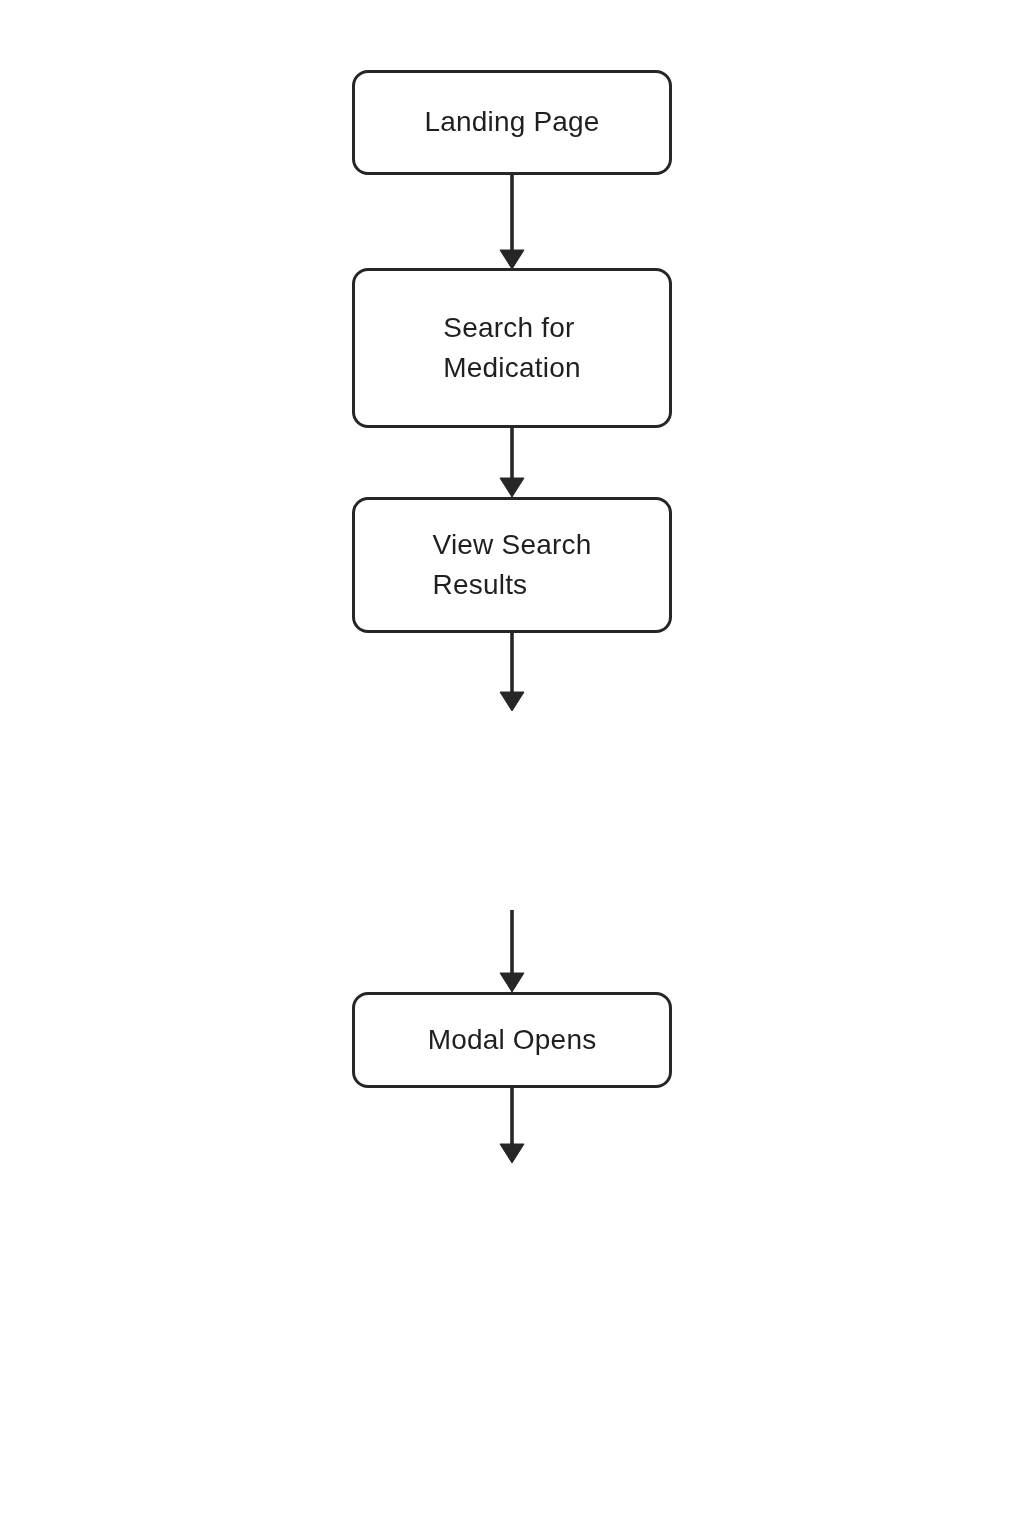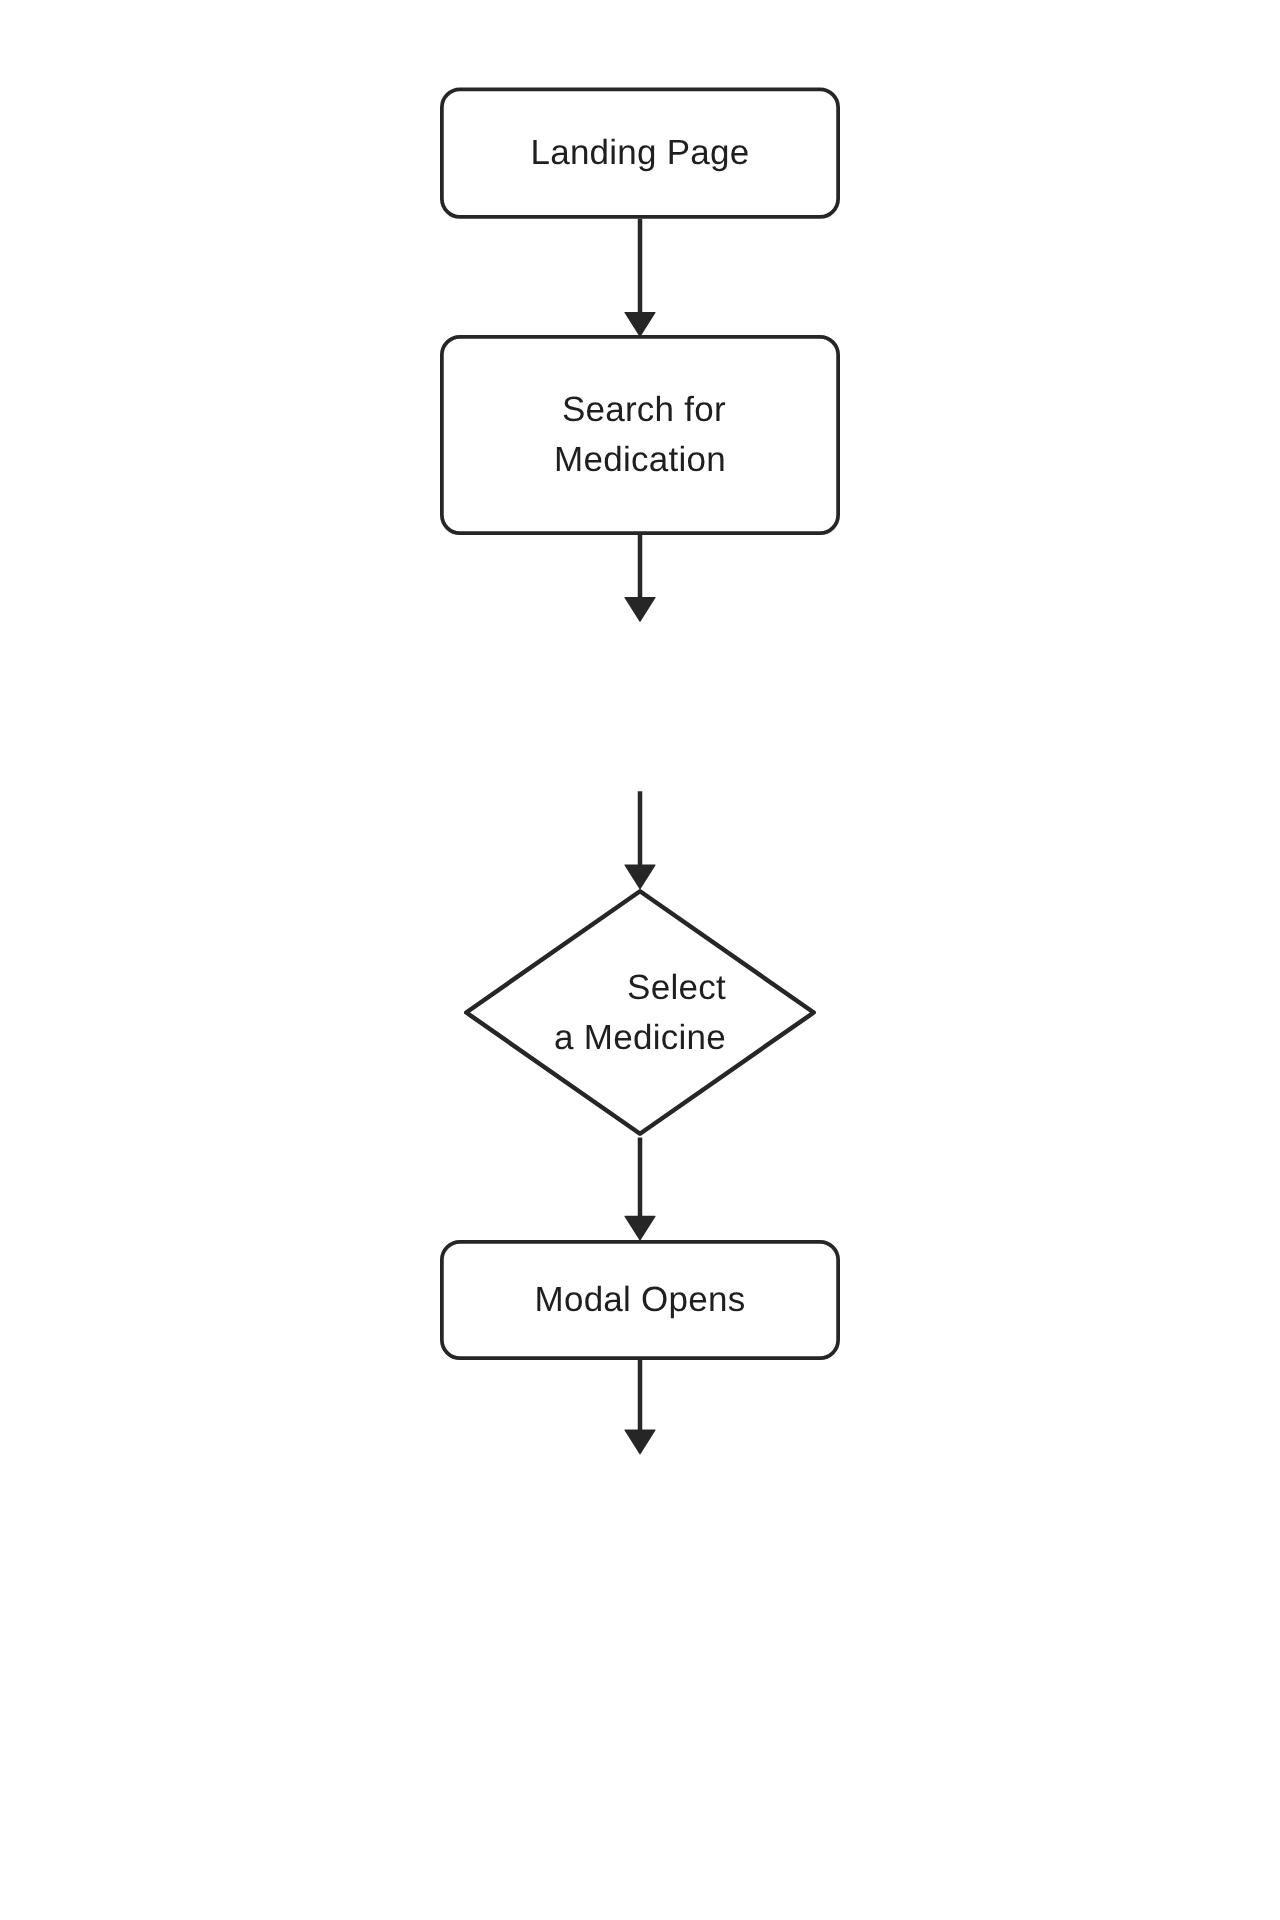--- a/index.html
+++ b/index.html
@@ -62,21 +62,21 @@
     fill: var(--node-fill);
     stroke: var(--stroke);
     stroke-width: 3.6;
     stroke-linejoin: round;
   }
   .label {
     position: relative;
     font-size: 28px;
     line-height: 1.44;
     color: var(--text);
-    text-align: right;
+    text-align: left;
     white-space: pre-line;
     letter-spacing: 0.2px;
   }
 </style>
 </head>
 <body>
 
 <div class="canvas">
 
   <svg class="edges" width="1024" height="1536" viewBox="0 0 1024 1536" aria-hidden="true">
@@ -104,27 +104,24 @@
 
   <div class="node rect" style="top:70px; height:105px">
     <span class="label">Landing Page</span>
   </div>
 
   <div class="node rect" style="top:268px; height:160px">
     <span class="label">Search for
 Medication</span>
   </div>
 
+  <div class="node rect" style="top:497px; height:136px">
+    <span class="label">View Search
+Results</span>
+  </div>
 
-  <div class="node diamond">
-    <svg class="diamond-svg" viewBox="0 0 284 200" preserveAspectRatio="none" aria-hidden="true">
-      <polygon points="142,3 281,100 142,197 3,100"></polygon>
-    </svg>
-    <span class="label">Select
-a Medicine</span>
-  </div>
 
   <div class="node rect" style="top:992px; height:96px">
     <span class="label">Modal Opens</span>
   </div>
 
 
 </div>
 
 </body></html>

